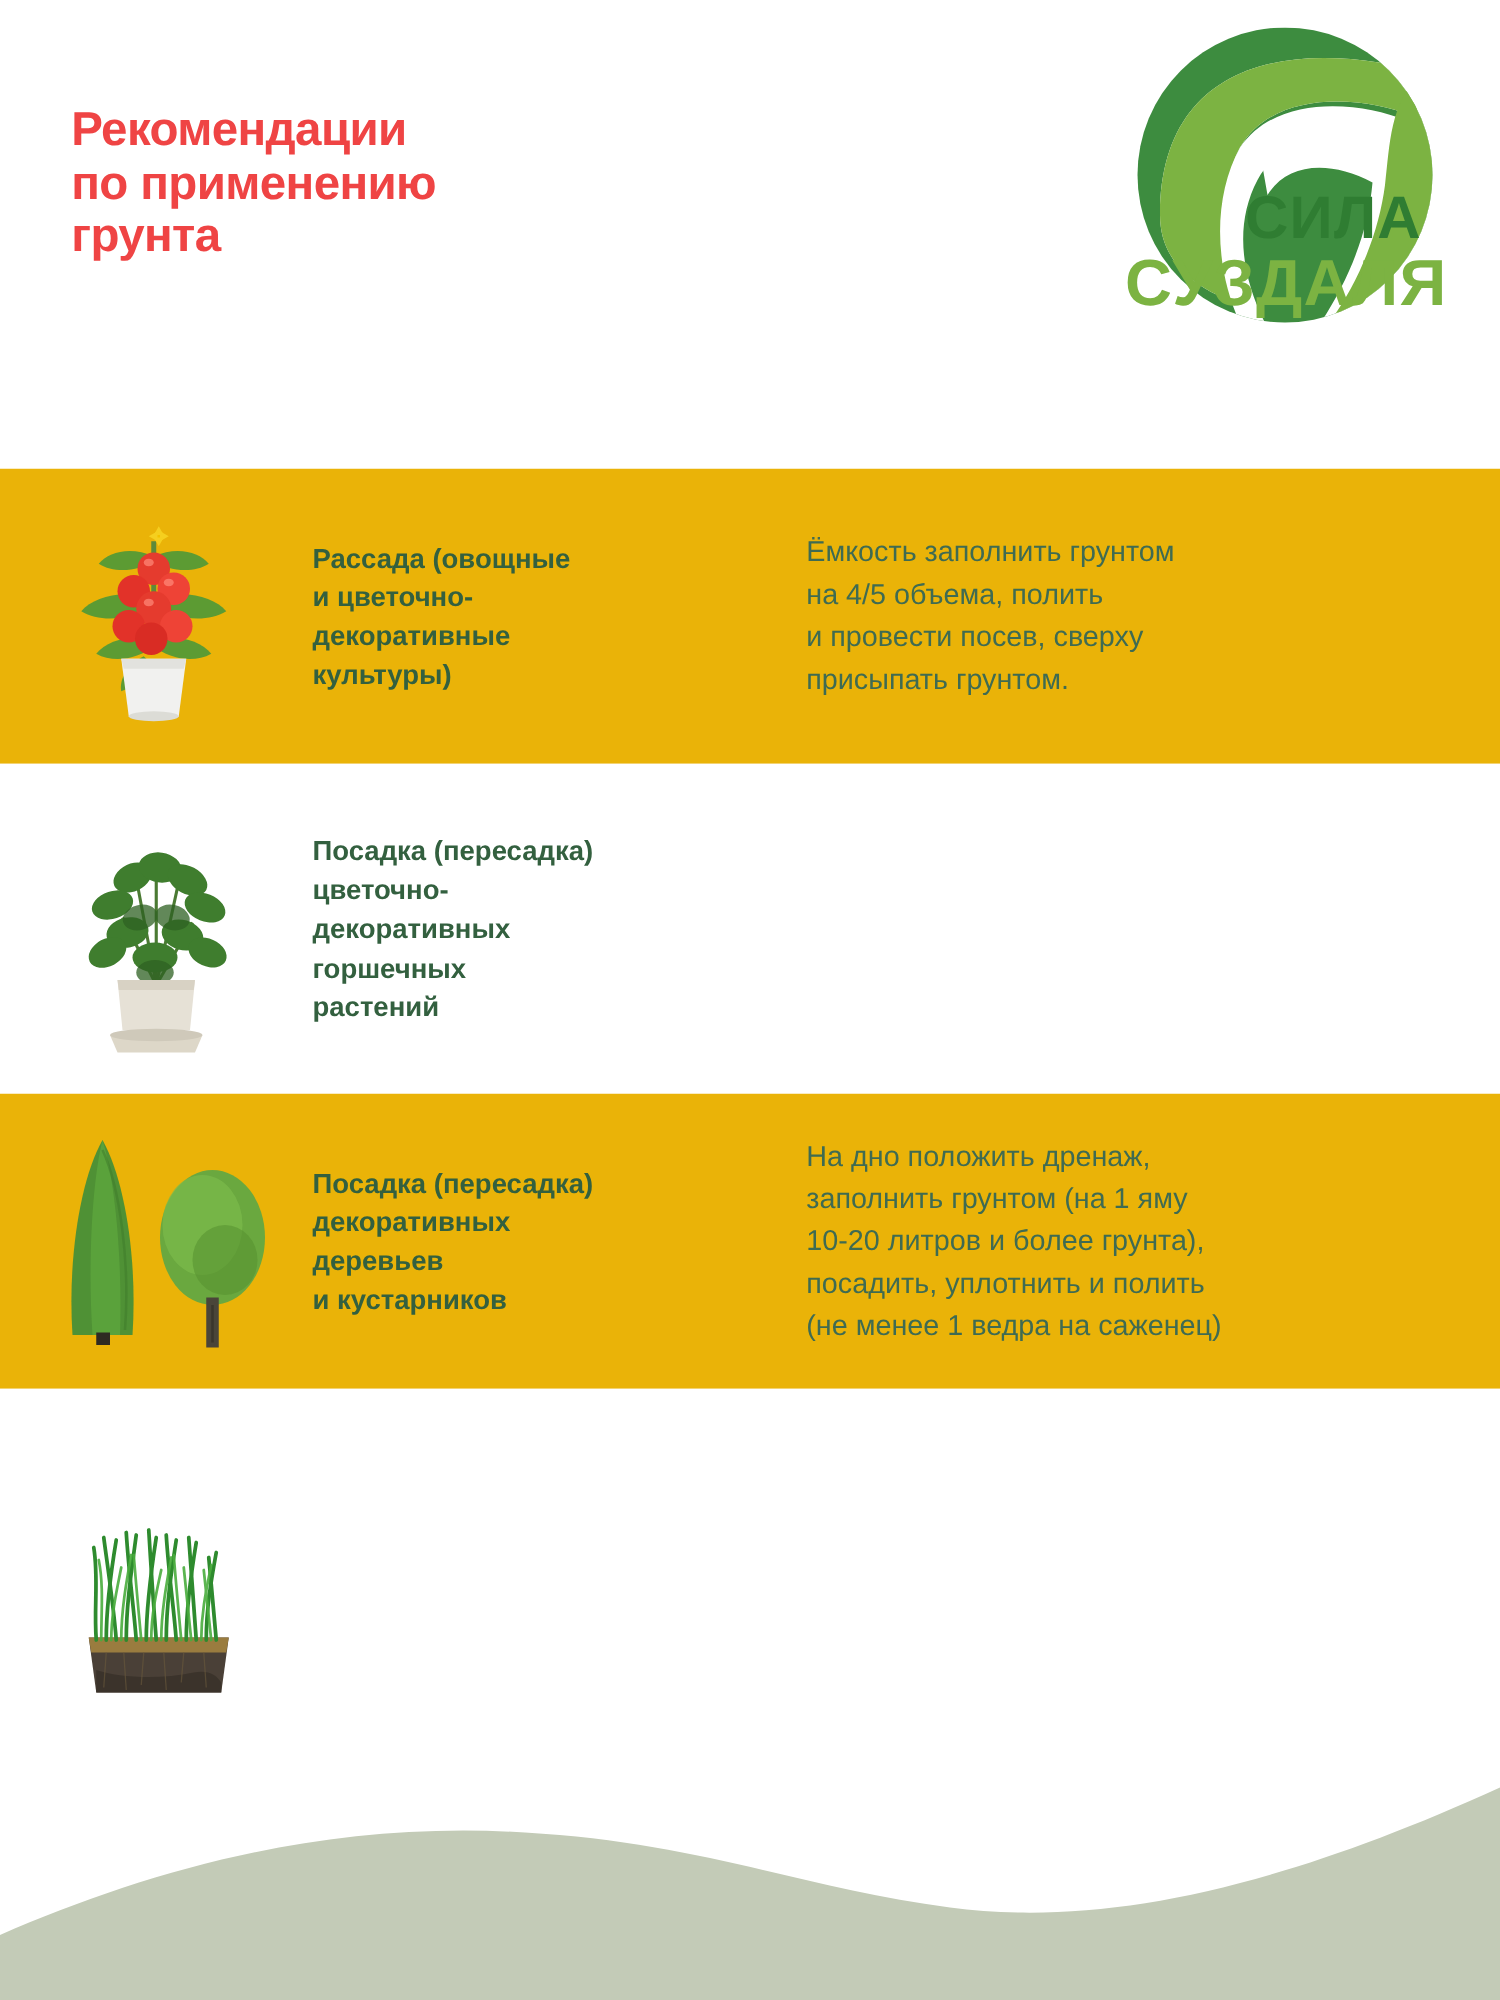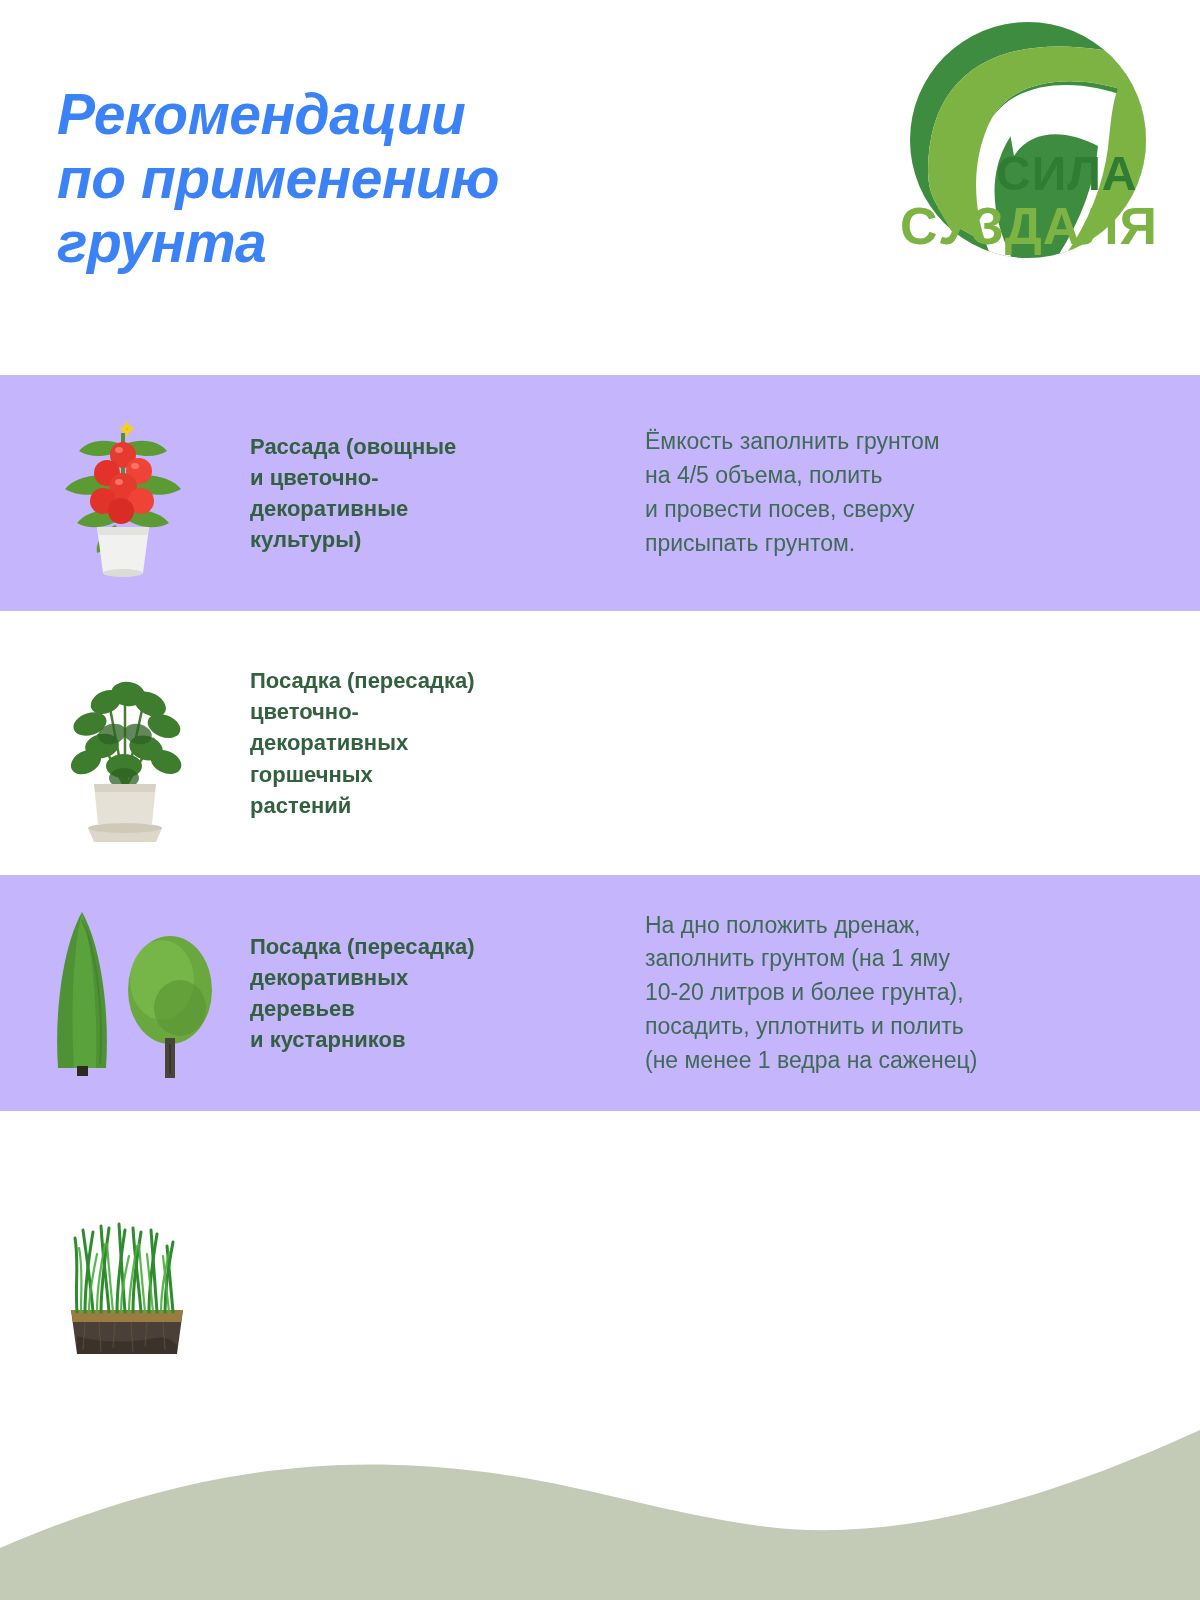--- a/index.html
+++ b/index.html
@@ -12,44 +12,43 @@
     color:#2f5a41;
   }
 
   
   .header {
     position:absolute; left:0; top:0; width:1200px; height:375px;
   }
   .page-title {
     position:absolute; left:57px; top:83px;
     width:640px;
-    font-size:57px;
+    font-size:38px;
     font-weight:700;
     line-height:1.12;
     letter-spacing:-0.5px;
-    color:#3b82f6;
+    color:#ef4444;
     white-space:pre-line;
-    font-style:italic;
   }
 
   .logo {
     position:absolute; left:888px; top:22px;
     width:272px; height:262px;text-align:center;
   }
   .logo svg { display:block; width:272px; height:262px; }
 
   
   .rows { position:absolute; left:0; top:375px; width:1200px; }
   .row {
     position:relative;
     width:1200px;
     display:flex;
     align-items:center;
   }
-  .row.shaded { background:#c4b5fd; }
+  .row.shaded { background:#eab308; }
   .row.plain  { background:#ffffff; }
 
   .row-1 { height:236px; }
   .row-2 { height:264px; }
   .row-3 { height:236px; }
   .row-4 { height:330px; }
 
   .cell-img {
     width:250px;
     flex:0 0 250px;

